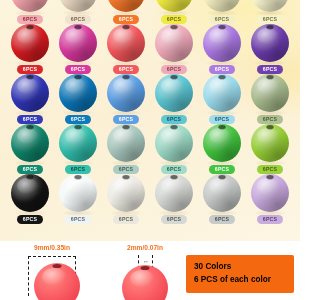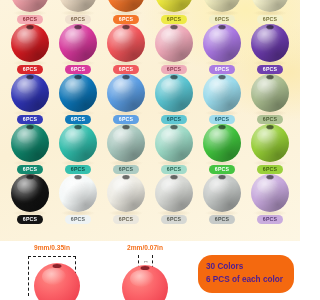--- a/index.html
+++ b/index.html
@@ -162,25 +162,25 @@
     align-items: center;
     justify-content: center;
     font-size: 6px;
     color: #1a1a1a;
     letter-spacing: -1px;
   }
 
   .info-badge {
     position: absolute;
     right: 6px; top: 14px;
-    width: 96px;
+    width: 108px;
     padding: 6px 8px 7px;
-    border-radius: 14px;
+    border-radius: 2px;
     background: #f4690f;
-    color: #4c1d95;
+    color: #000000;
   }
   .info-line {
     font-size: 8.2px;
     font-weight: bold;
     line-height: 1.55;
     white-space: nowrap;
   }
 </style>
 </head>
 <body>

